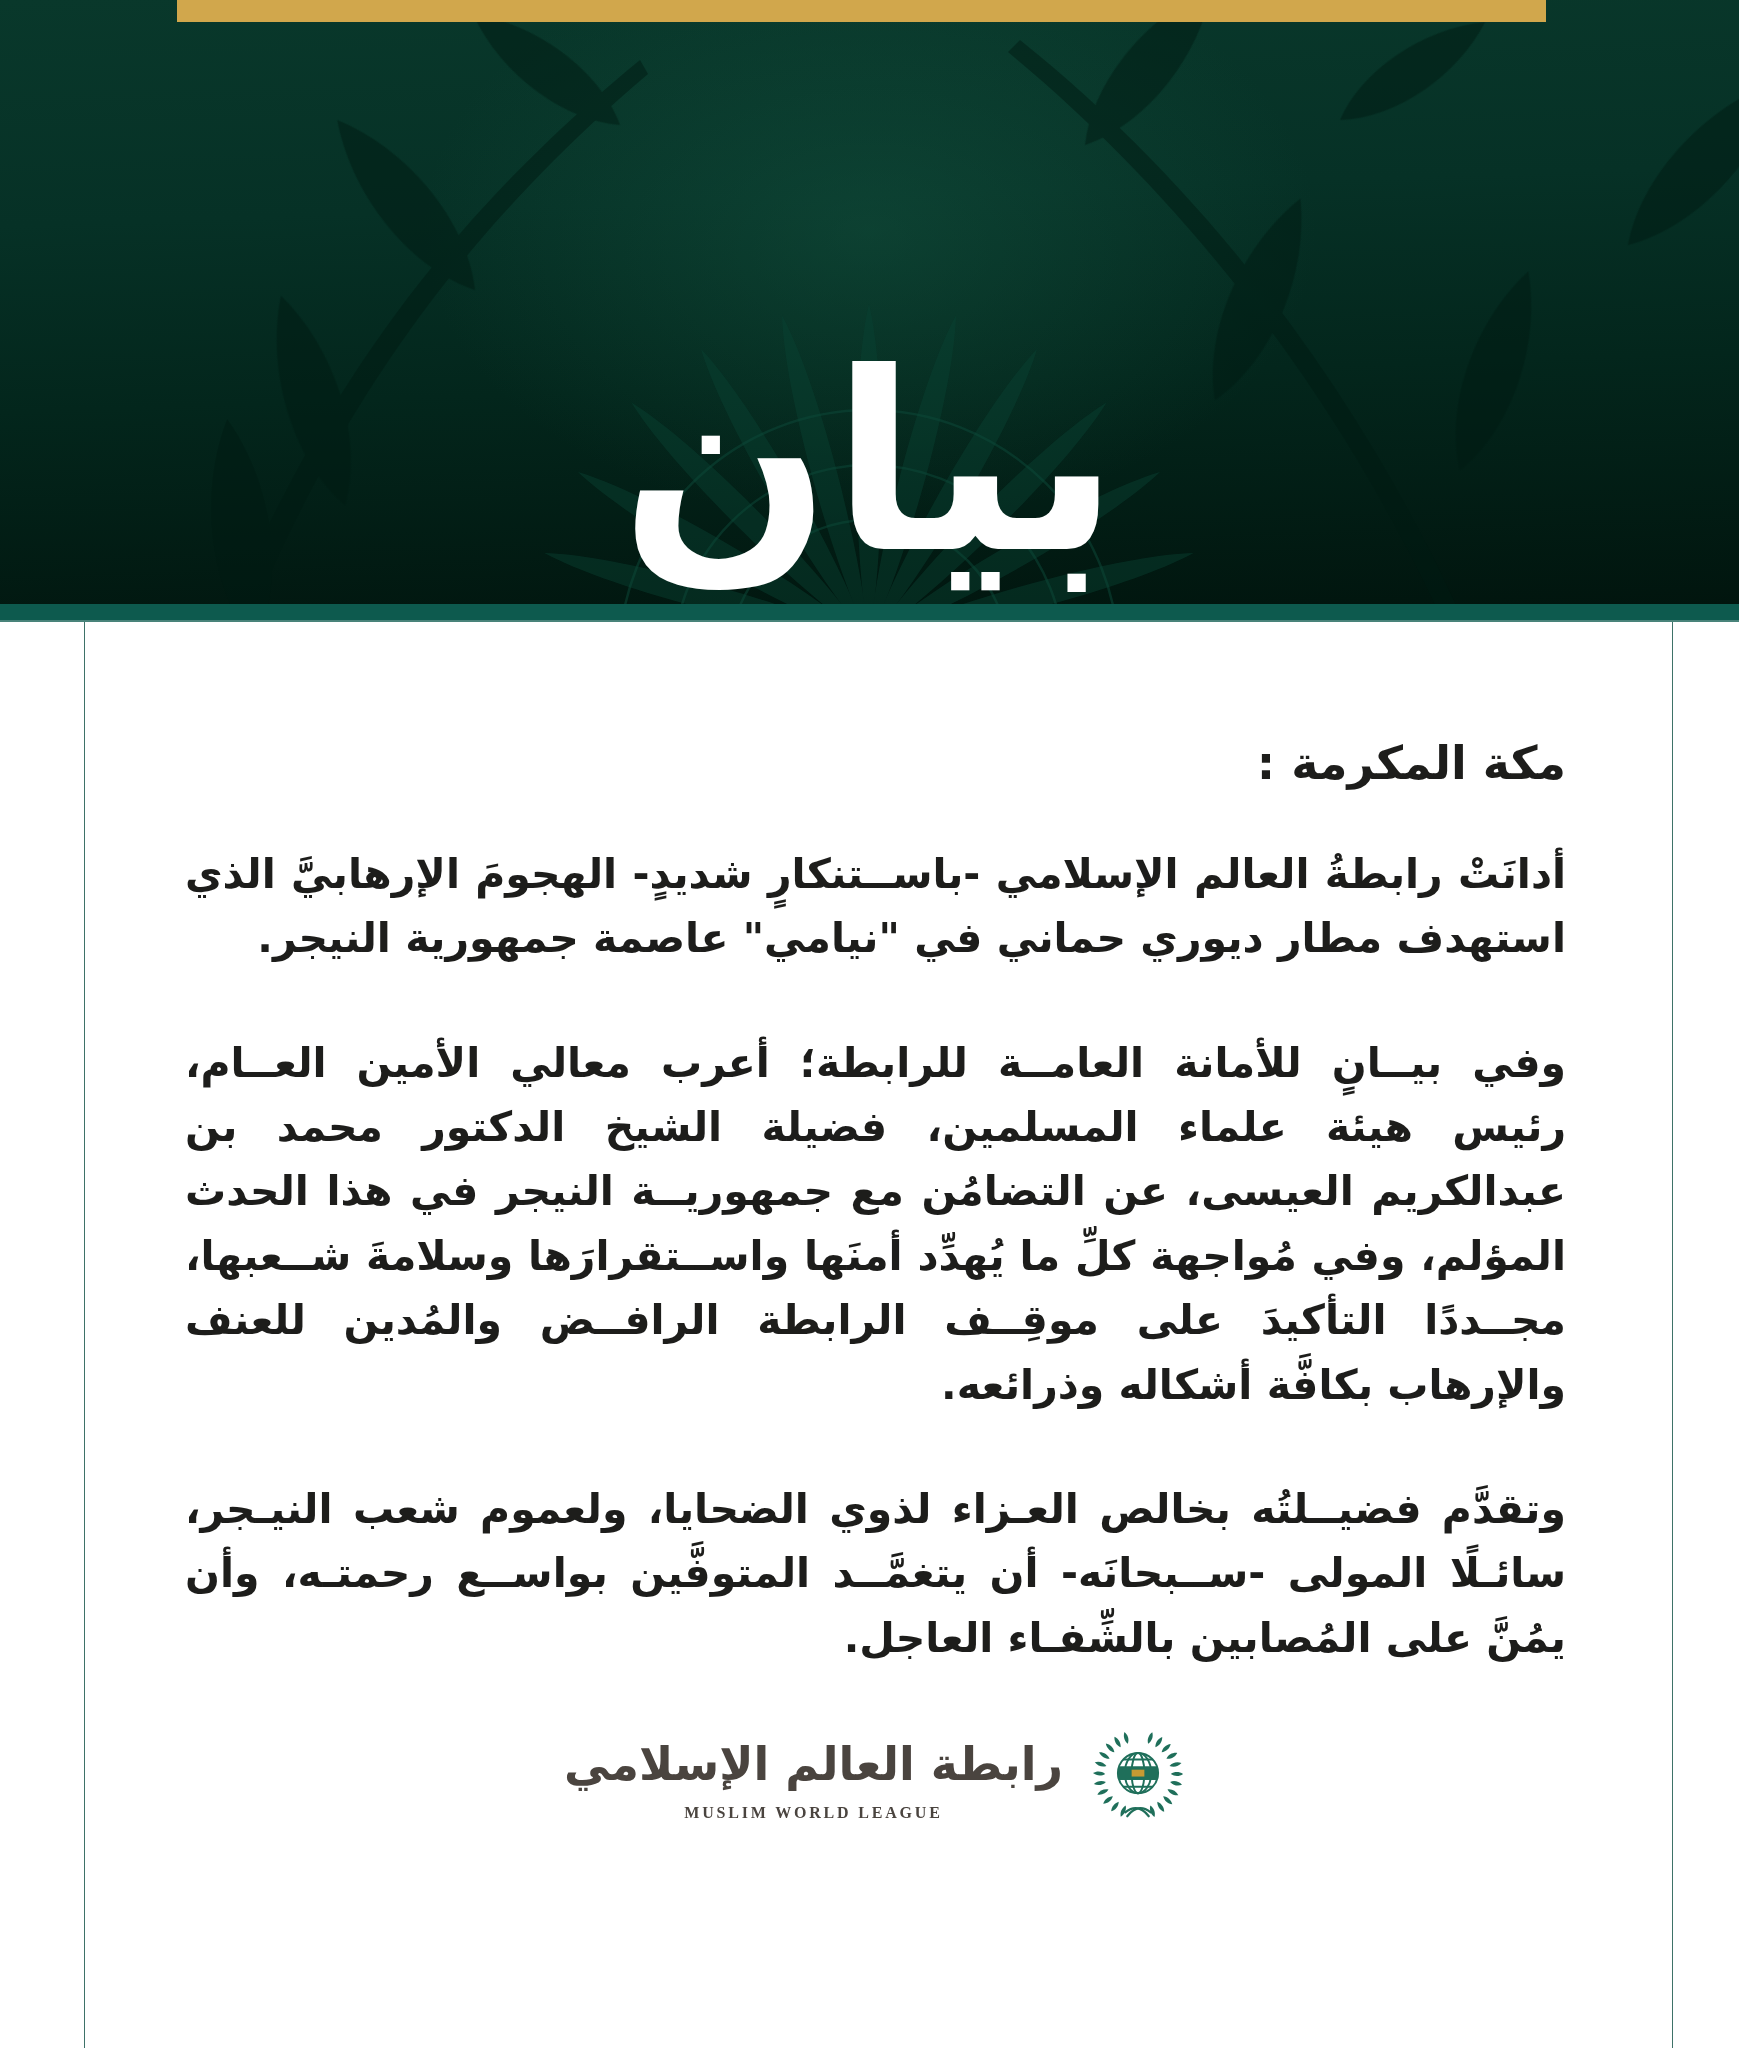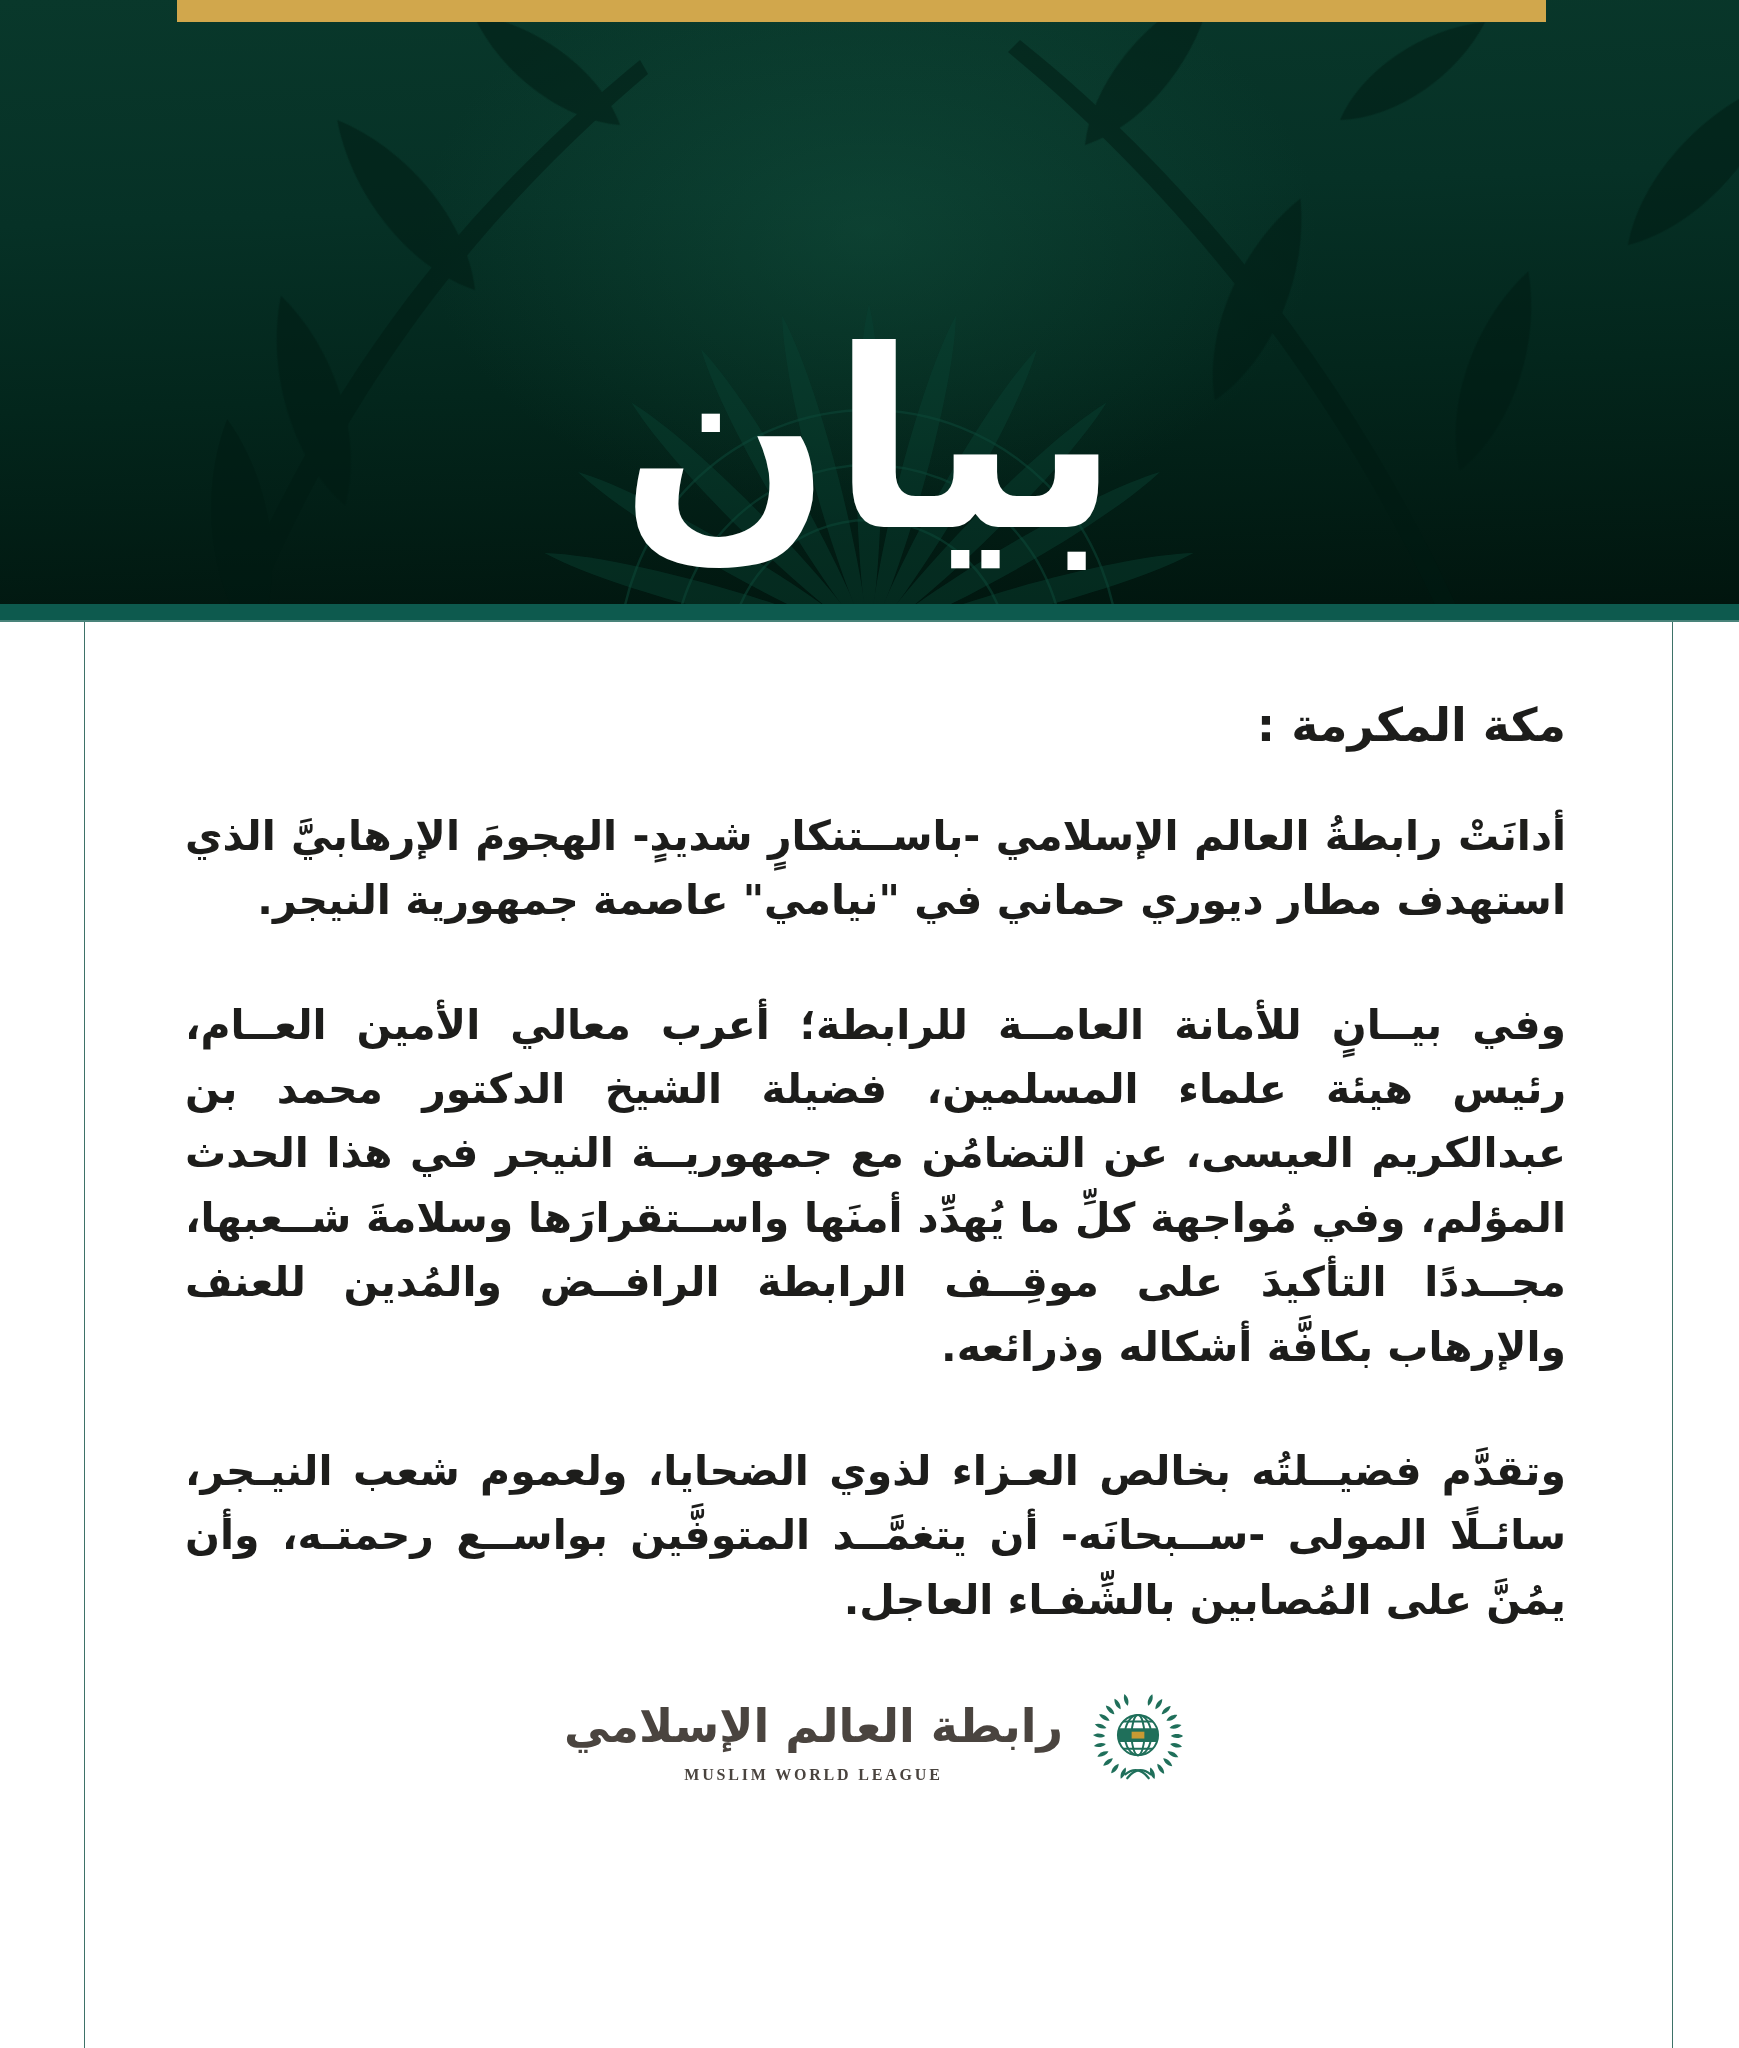--- a/index.html
+++ b/index.html
@@ -23,21 +23,21 @@
       linear-gradient(178deg, #09382b 0%, #06migrate 0%, #063126 34%, #03261c 62%, #01150e 100%);
     background:
       radial-gradient(ellipse 640px 420px at 50% 38%, rgba(24,94,72,0.38), rgba(24,94,72,0) 70%),
       linear-gradient(178deg, #09382b 0%, #063126 34%, #03261c 62%, #01150e 100%);
     overflow: hidden;
   }
   .hero-deco { position: absolute; left: 0; top: 0; width: 100%; height: 100%; display: block; }
   .hero-title {
     position: absolute;
     left: 0; right: 0;
-    bottom: 26px;
+    bottom: 4px;
     text-align: center;
     color: #ffffff;
     font-size: 248px;
     line-height: 1.1;
     font-weight: bold;
     direction: rtl;
   }
 
   .gold-bar {
     position: absolute;
@@ -59,21 +59,21 @@
   
   .panel {
     position: absolute;
     left: 84px; top: 622px;
     width: 1589px;
     height: 1426px;
     background: #ffffff;
     border-left: 1px solid #3e7268;
     border-right: 1px solid #3e7268;
     box-sizing: border-box;
-    padding: 76px 106px 0 100px;
+    padding: 114px 106px 0 100px;
     direction: rtl;
   }
   .dateline {
     margin: 0 0 52px 0;
     font-size: 46px;
     font-weight: bold;
     color: #1d1d1b;
     text-align: right;
   }
   .para {

